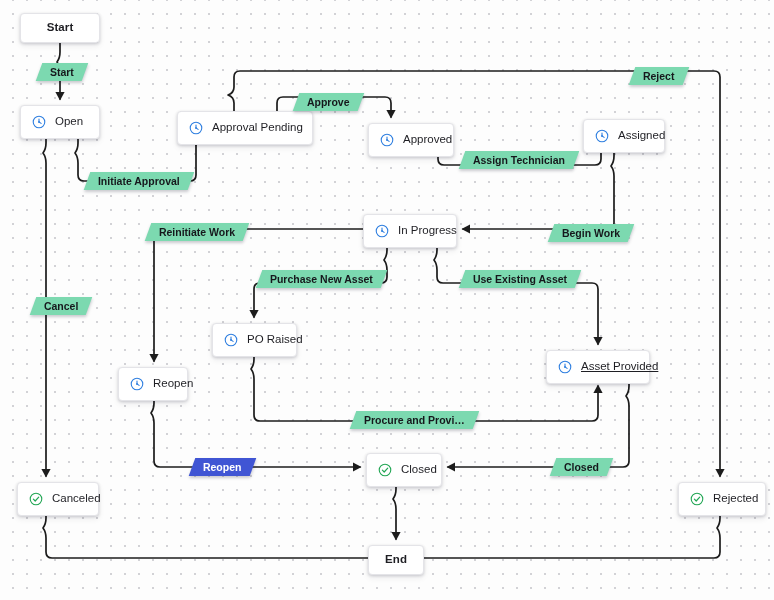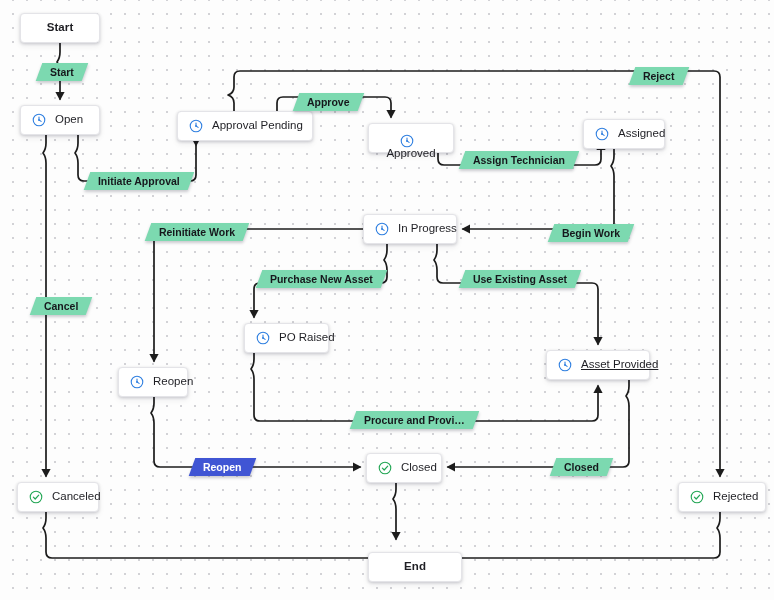--- a/index.html
+++ b/index.html
@@ -29,21 +29,21 @@
   
   .node{
     position:absolute;
     box-sizing:border-box;
     background:#ffffff;
     border:1px solid #e4e4e8;
     border-radius:4px;
     box-shadow:0 1px 3px rgba(20,20,40,.18), 0 3px 6px rgba(20,20,40,.07);
     display:flex;align-items:center;
     height:30px;
-    padding:10px 11px;
+    padding:16px 11px;
     font-size:11.5px;
     color:#1f1f24;
     white-space:nowrap;
   }
   .node .ico{
     width:14px;height:14px;flex:0 0 14px;
     margin-right:9px;display:block;
   }
   .node.terminus{
     justify-content:center;
@@ -124,21 +124,21 @@
         <span class="lbl">Open</span>
       </div>
       <div class="node" style="left: 177px; top: 111px; width: 136px;">
         <svg class="ico" viewBox="0 0 16 16">
           <circle cx="8" cy="8" r="6.6" fill="none" stroke="#2f7fe0" stroke-width="1.25"></circle>
           <path d="M8 4.6 L8 8 L10.4 9.6" fill="none" stroke="#2f7fe0" stroke-width="1.25" stroke-linecap="round"></path>
           <circle cx="8" cy="8" r="1.05" fill="#2f7fe0"></circle>
         </svg>
         <span class="lbl">Approval Pending</span>
       </div>
-      <div class="node" style="left: 368px; top: 123px; width: 86px; flex-direction: column;">
+      <div class="node" style="left: 368px; top: 123px; width: 86px;">
         <svg class="ico" viewBox="0 0 16 16">
           <circle cx="8" cy="8" r="6.6" fill="none" stroke="#2f7fe0" stroke-width="1.25"></circle>
           <path d="M8 4.6 L8 8 L10.4 9.6" fill="none" stroke="#2f7fe0" stroke-width="1.25" stroke-linecap="round"></path>
           <circle cx="8" cy="8" r="1.05" fill="#2f7fe0"></circle>
         </svg>
         <span class="lbl">Approved</span>
       </div>
       <div class="node" style="left: 583px; top: 119px; width: 82px;">
         <svg class="ico" viewBox="0 0 16 16">
           <circle cx="8" cy="8" r="6.6" fill="none" stroke="#2f7fe0" stroke-width="1.25"></circle>
@@ -156,21 +156,21 @@
         <span class="lbl">In Progress</span>
       </div>
       <div class="node" style="left: 118px; top: 367px; width: 70px;">
         <svg class="ico" viewBox="0 0 16 16">
           <circle cx="8" cy="8" r="6.6" fill="none" stroke="#2f7fe0" stroke-width="1.25"></circle>
           <path d="M8 4.6 L8 8 L10.4 9.6" fill="none" stroke="#2f7fe0" stroke-width="1.25" stroke-linecap="round"></path>
           <circle cx="8" cy="8" r="1.05" fill="#2f7fe0"></circle>
         </svg>
         <span class="lbl">Reopen</span>
       </div>
-      <div class="node" style="left: 212px; top: 323px; width: 85px; margin-left: 32px;">
+      <div class="node" style="left: 212px; top: 323px; width: 85px;">
         <svg class="ico" viewBox="0 0 16 16">
           <circle cx="8" cy="8" r="6.6" fill="none" stroke="#2f7fe0" stroke-width="1.25"></circle>
           <path d="M8 4.6 L8 8 L10.4 9.6" fill="none" stroke="#2f7fe0" stroke-width="1.25" stroke-linecap="round"></path>
           <circle cx="8" cy="8" r="1.05" fill="#2f7fe0"></circle>
         </svg>
         <span class="lbl">PO Raised</span>
       </div>
       <div class="node" style="left: 546px; top: 350px; width: 104px; text-decoration: underline;">
         <svg class="ico" viewBox="0 0 16 16">
           <circle cx="8" cy="8" r="6.6" fill="none" stroke="#2f7fe0" stroke-width="1.25"></circle>
@@ -193,21 +193,21 @@
         </svg>
         <span class="lbl">Closed</span>
       </div>
       <div class="node" style="left: 678px; top: 482px; width: 88px;">
         <svg class="ico" viewBox="0 0 16 16">
           <circle cx="8" cy="8" r="6.6" fill="none" stroke="#22a654" stroke-width="1.25"></circle>
           <path d="M5 8.2 L7.1 10.3 L11.1 5.9" fill="none" stroke="#22a654" stroke-width="1.35" stroke-linecap="round" stroke-linejoin="round"></path>
         </svg>
         <span class="lbl">Rejected</span>
       </div>
-      <div class="node terminus" style="left: 368px; top: 545px; width: 94px; margin-top: 7px;">
+      <div class="node terminus" style="left: 368px; top: 545px; width: 56px;">
         <span class="lbl">End</span>
       </div>
     </div>
   <div id="label-layer">
       <div class="tlabel" style="left: 39px; top: 63px;">
         <span>Start</span>
       </div>
       <div class="tlabel" style="left: 87px; top: 172px;">
         <span>Initiate Approval</span>
       </div>

